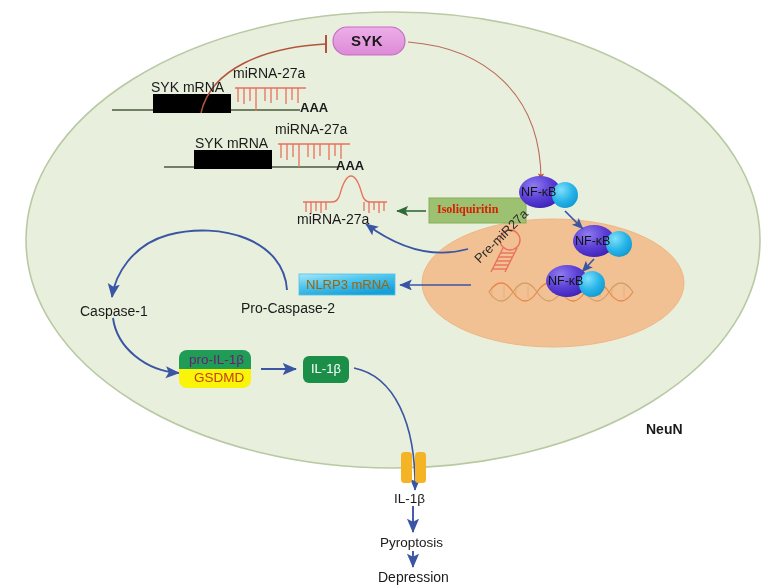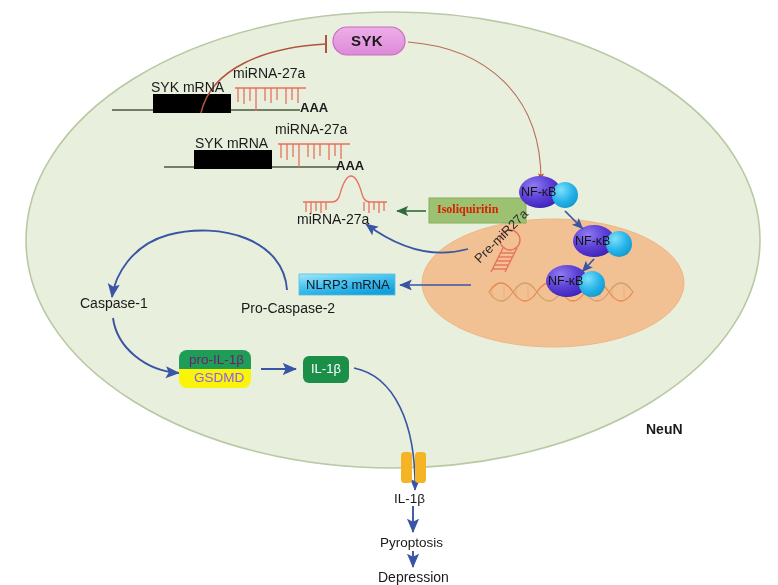--- a/index.html
+++ b/index.html
@@ -207,27 +207,27 @@
   <div class="lbl" style="left:505px;top:186px;font-size:12.5px;color:#141414;">
     <span>NF-</span><span>κB</span>
   </div>
   <div class="lbl" style="left:559px;top:235px;font-size:12.5px;color:#141414;">
     <span>NF-</span><span>κB</span>
   </div>
   <div class="lbl" style="left:532px;top:275px;font-size:12.5px;color:#141414;">
     <span>NF-</span><span>κB</span>
   </div>
 
-  <div class="lbl" style="left:290px;top:278px;font-size:13px;color:#0f172a;">NLRP3 mRNA</div>
+  <div class="lbl" style="left:290px;top:278px;font-size:13px;color:#a16207;">NLRP3 mRNA</div>
 
   <div class="lbl" style="left:225px;top:301px;font-size:14px;">Pro-Caspase-2</div>
-  <div class="lbl" style="left:64px;top:296px;font-size:14px;">Caspase-1</div>
+  <div class="lbl" style="left:64px;top:304px;font-size:14px;">Caspase-1</div>
 
   <div class="lbl" style="left:173px;top:353px;font-size:13.5px;color:#701a75;">pro-IL-1β</div>
-  <div class="lbl" style="left:178px;top:371px;font-size:13.5px;color:#8b5cf6;">GSDMD</div>
+  <div class="lbl" style="left:178px;top:371px;font-size:13.5px;color:#c2410c;">GSDMD</div>
 
   <div class="lbl" style="left:295px;top:362px;font-size:13px;color:#ffffff;">IL-1β</div>
 
   <div class="lbl" style="left:378px;top:492px;font-size:13.5px;">IL-1β</div>
   <div class="lbl" style="left:364px;top:536px;font-size:13.5px;">Pyroptosis</div>
   <div class="lbl" style="left:362px;top:570px;font-size:14px;font-weight:normal;">Depression</div>
 
   <div class="lbl" style="left:630px;top:422px;font-size:14px;font-weight:bold;">NeuN</div>
 
 </div>

